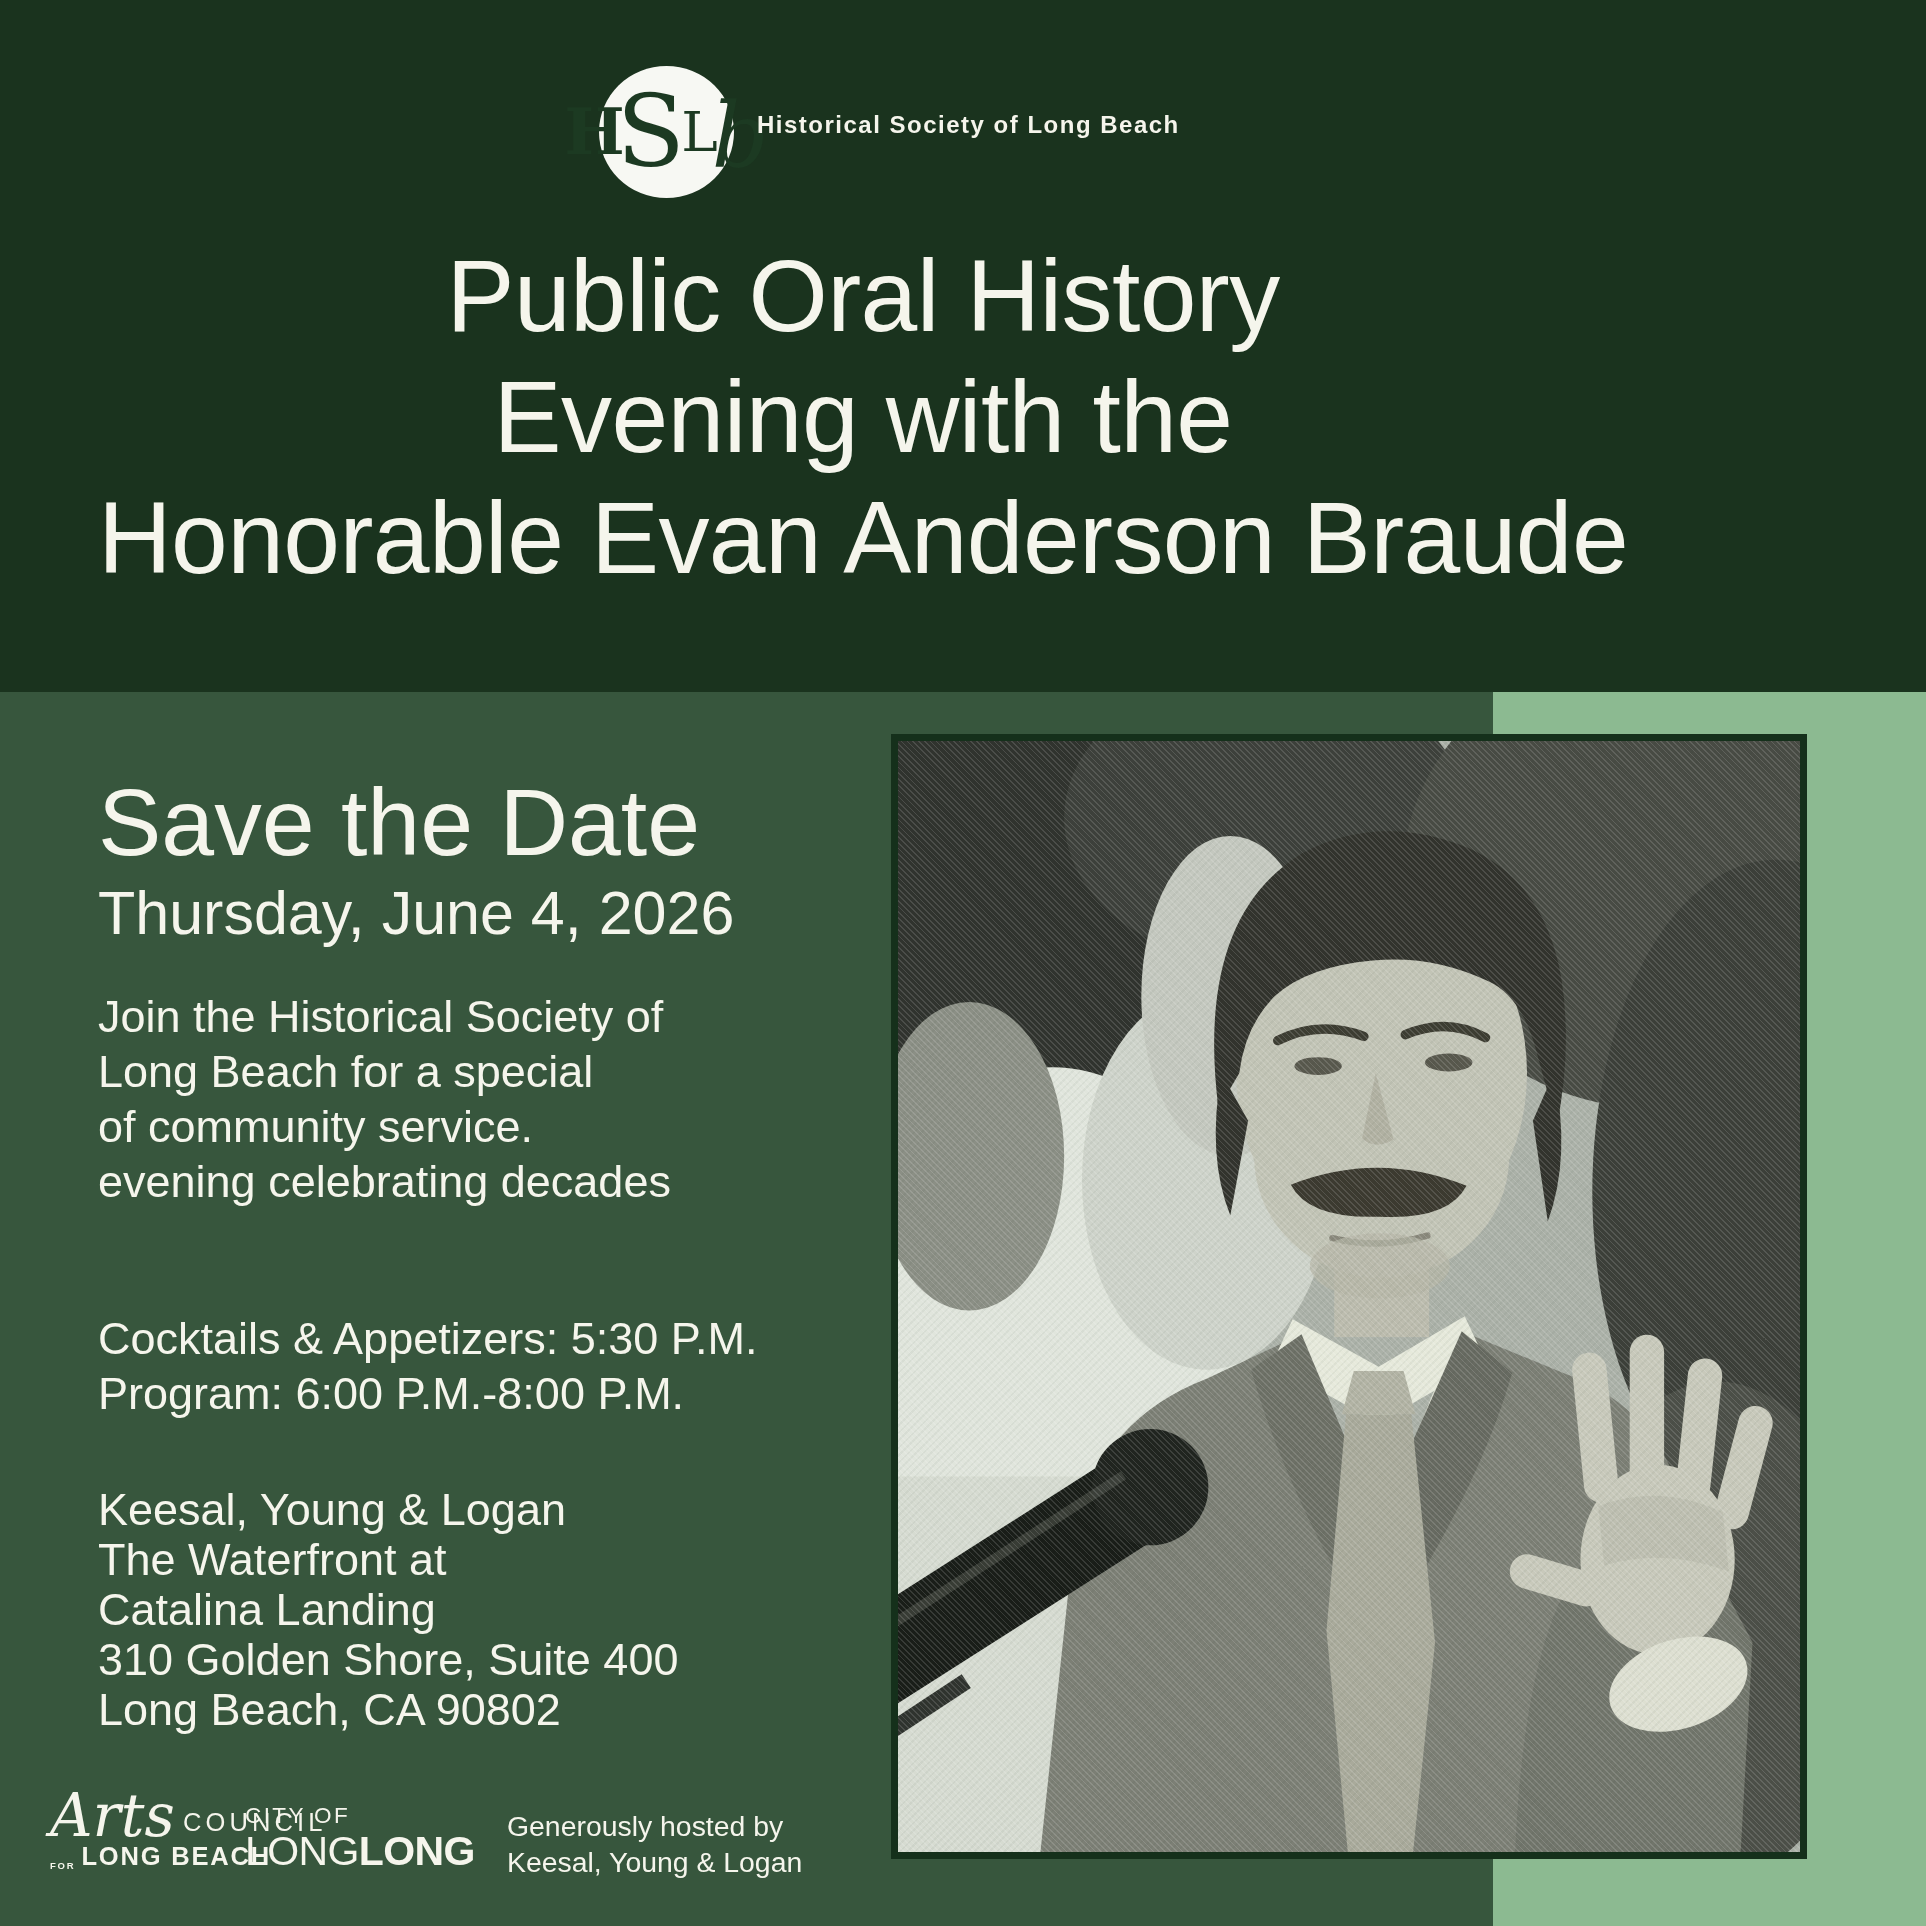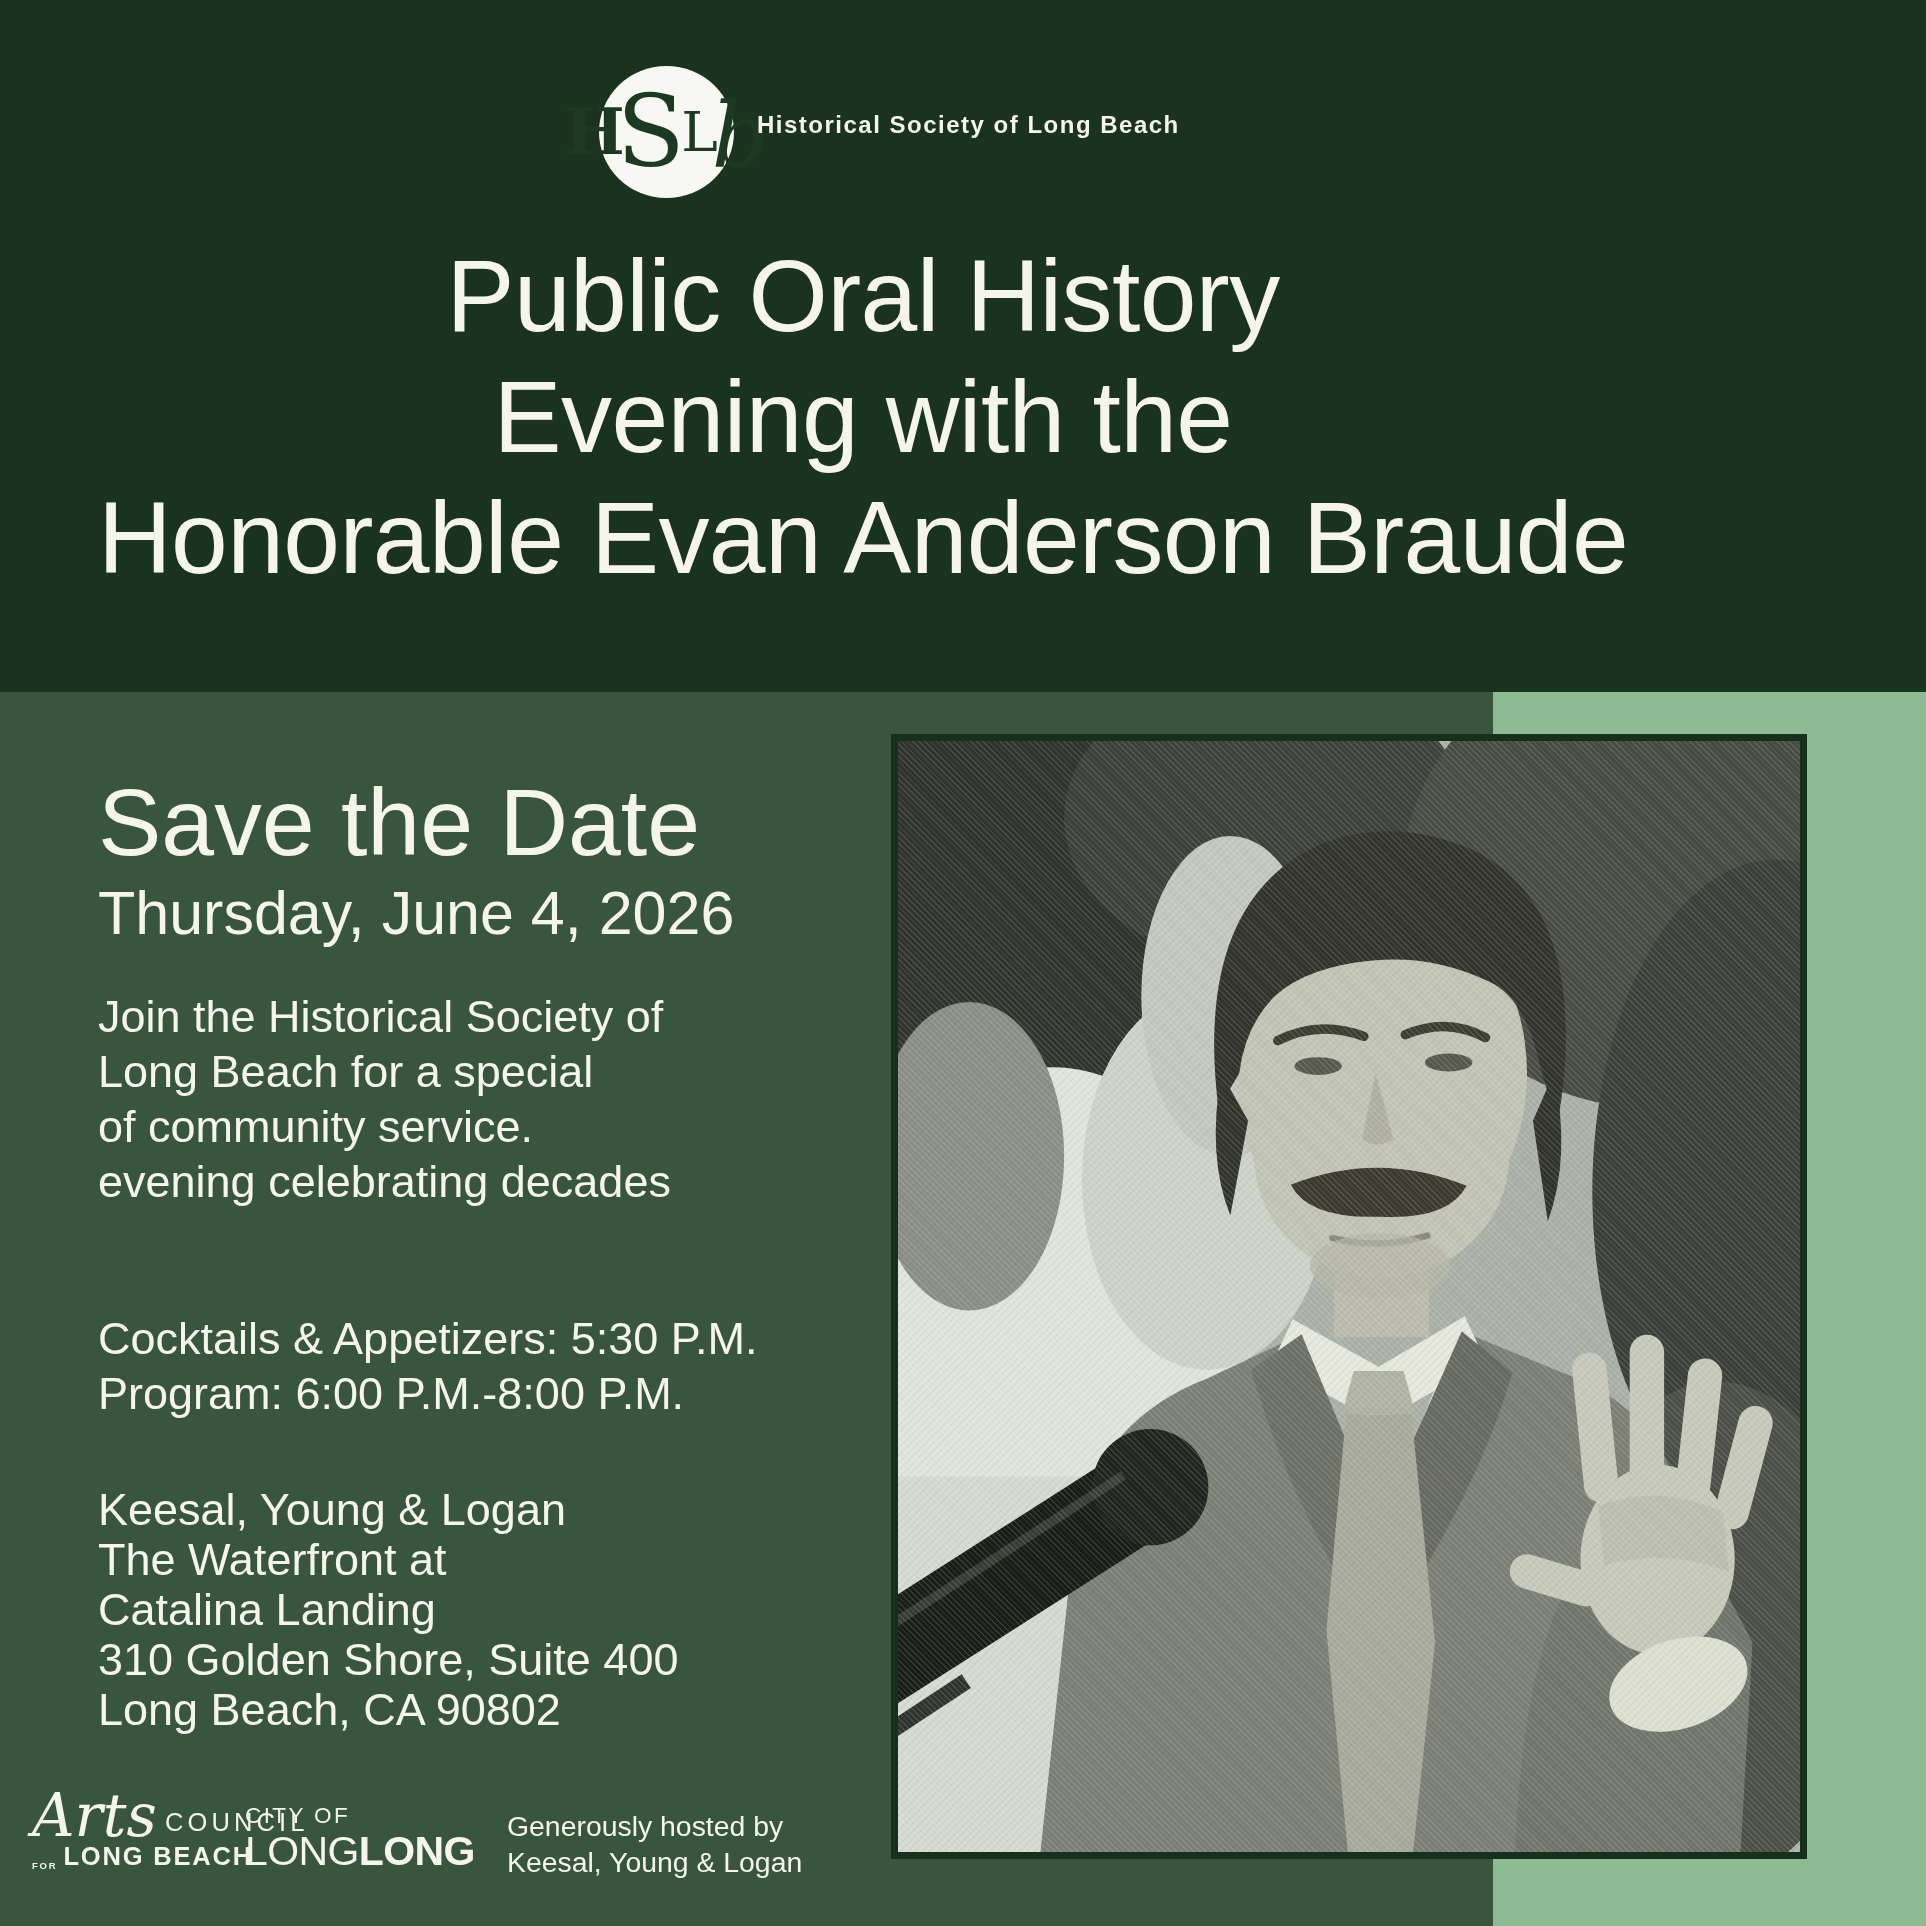--- a/index.html
+++ b/index.html
@@ -36,21 +36,21 @@
   .save-heading{position:absolute;left:98px;top:768px;font-size:95px;font-weight:300;white-space:nowrap;}
   .save-date{position:absolute;left:98px;top:878px;font-size:61px;font-weight:300;white-space:nowrap;}
   .body-block{position:absolute;left:98px;top:989px;}
   .body-line{font-size:45px;font-weight:300;line-height:55px;white-space:nowrap;}
   .sched-block{position:absolute;left:98px;top:1311px;}
   .sched-line{font-size:45px;font-weight:300;line-height:55px;white-space:nowrap;}
   .venue-block{position:absolute;left:98px;top:1485px;}
   .venue-line{font-size:45px;font-weight:300;line-height:50px;white-space:nowrap;}
 
   
-  .arts-logo{position:absolute;left:32px;top:1791px;}
+  .arts-logo{position:absolute;left:50px;top:1791px;}
   .arts-top{display:flex;align-items:flex-end;}
   .arts-script{font-family:"DejaVu Serif",serif;font-style:italic;font-size:59px;line-height:50px;font-weight:500;}
   .arts-council{font-size:25.5px;font-weight:500;letter-spacing:4.1px;margin-left:8.3px;margin-bottom:3.6px;}
   .arts-bottom{display:flex;align-items:flex-end;margin-top:1.2px;}
   .arts-for{font-size:9.5px;font-weight:700;letter-spacing:1.8px;margin-right:6px;}
   .arts-lb{font-size:25.5px;font-weight:700;letter-spacing:1.8px;}
 
   .city-logo{position:absolute;left:245px;top:1805px;line-height:1;}
   .city-of{font-size:22.5px;font-weight:300;letter-spacing:2.4px;}
   .city-lb{margin-top:3.6px;font-size:41px;letter-spacing:-0.6px;white-space:nowrap;}

